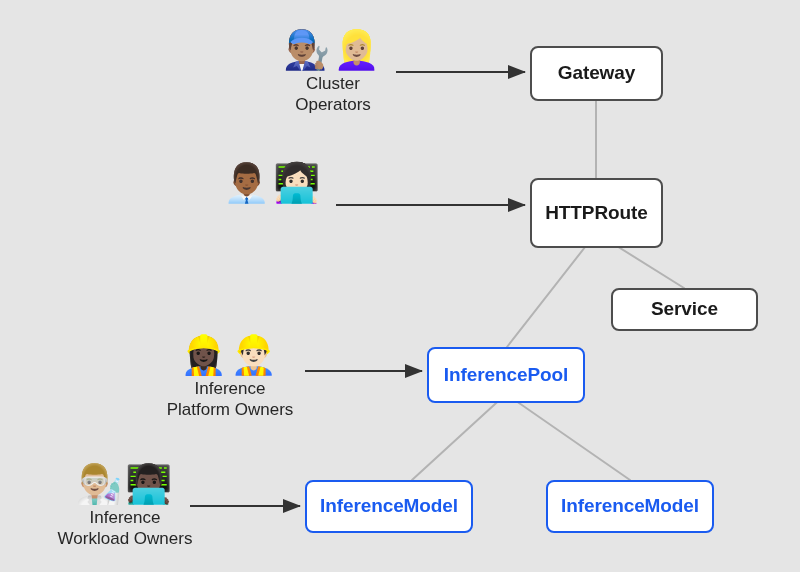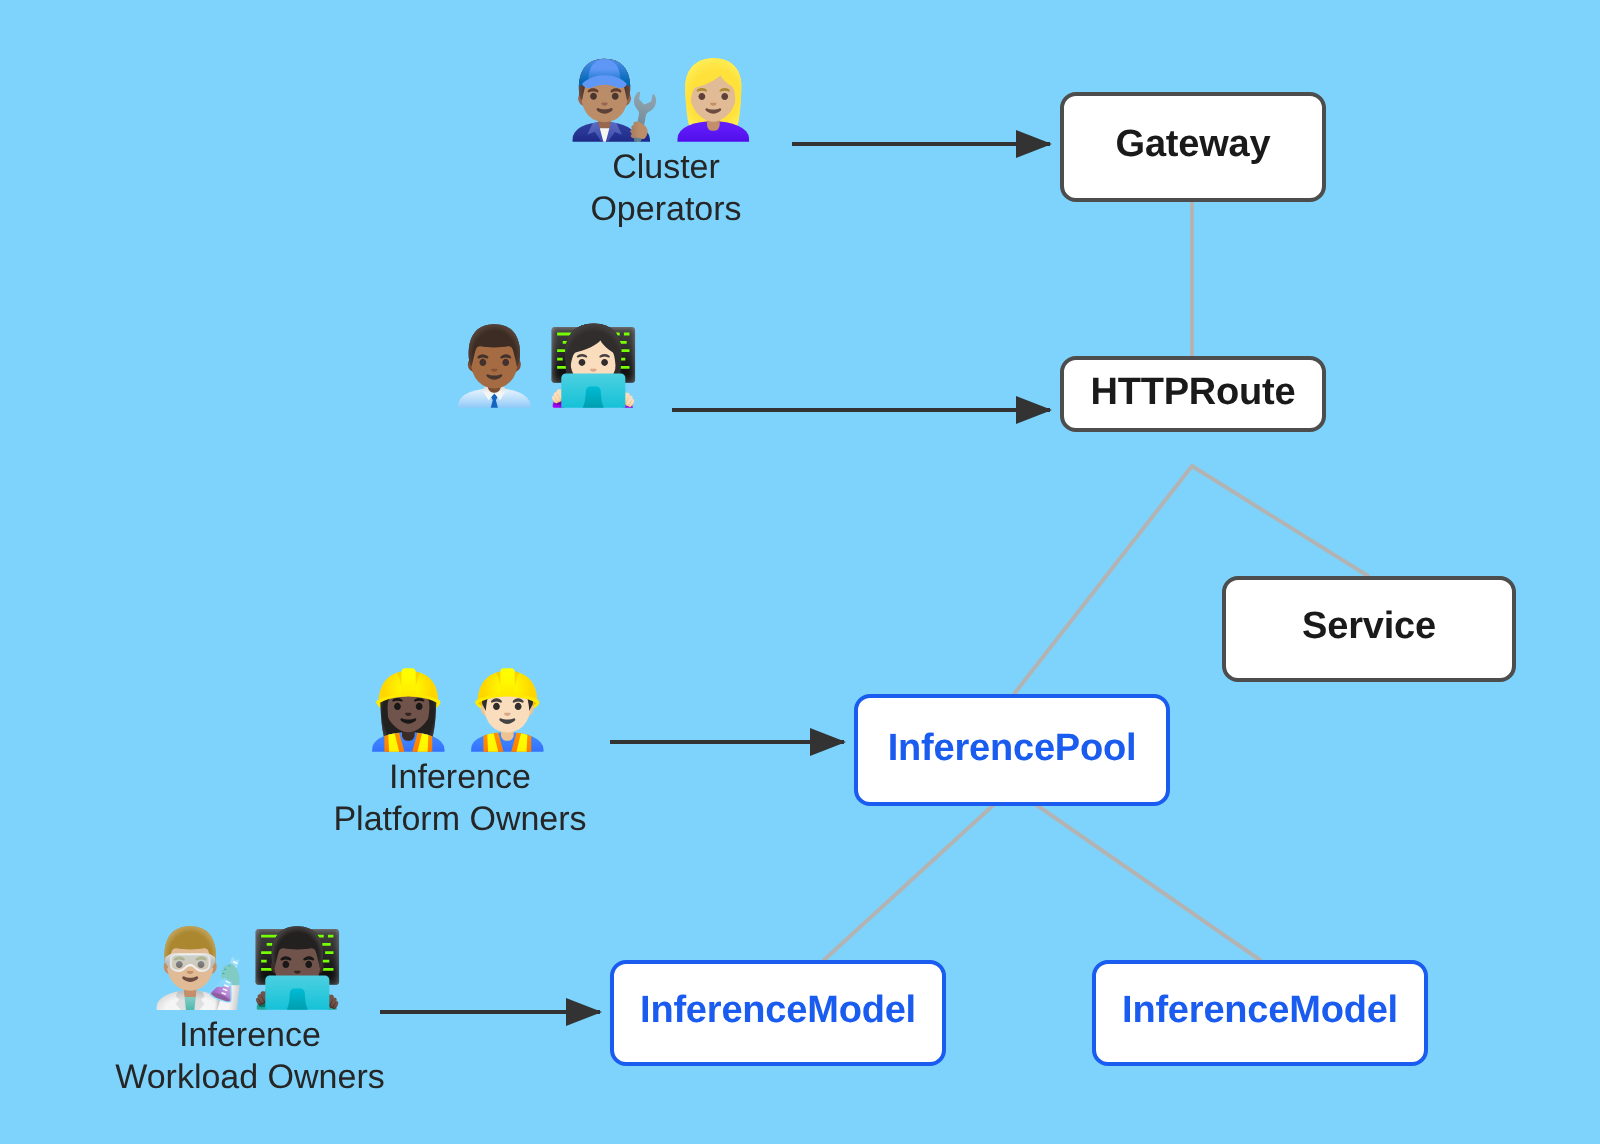--- a/index.html
+++ b/index.html
@@ -8,21 +8,21 @@
     padding: 0;
     background: #ffffff;
   }
   body {
     font-family: "Liberation Sans", "DejaVu Sans", sans-serif;
   }
   #canvas {
     position: relative;
     width: 800px;
     height: 572px;
-    background: #7dd3fc;
+    background: #e5e5e5;
     overflow: hidden;
   }
 
   
   #edges {
     position: absolute;
     left: 0;
     top: 0;
     width: 800px;
     height: 572px;
@@ -111,24 +111,24 @@
         <line x1="336" y1="205" x2="525" y2="205" stroke="#333333" stroke-width="2" marker-end="url(#arrowhead)"></line>
         <line x1="305" y1="371" x2="422" y2="371" stroke="#333333" stroke-width="2" marker-end="url(#arrowhead)"></line>
         <line x1="190" y1="506" x2="300" y2="506" stroke="#333333" stroke-width="2" marker-end="url(#arrowhead)"></line>
       </g>
   </svg>
 
   <div id="nodes-layer">
       <div class="node std" style="left: 530px; top: 46px; width: 133px; height: 55px;">
         <span class="node-label">Gateway</span>
       </div>
-      <div class="node std" style="left: 530px; top: 178px; width: 133px; height: 38px;">
+      <div class="node std" style="left: 530px; top: 178px; width: 133px; height: 70px;">
         <span class="node-label">HTTPRoute</span>
       </div>
-      <div class="node std" style="left: 611px; top: 288px; width: 147px; height: 53px;">
+      <div class="node std" style="left: 611px; top: 288px; width: 147px; height: 43px;">
         <span class="node-label">Service</span>
       </div>
       <div class="node accent" style="left: 427px; top: 347px; width: 158px; height: 56px;">
         <span class="node-label">InferencePool</span>
       </div>
       <div class="node accent" style="left: 305px; top: 480px; width: 168px; height: 53px;">
         <span class="node-label">InferenceModel</span>
       </div>
       <div class="node accent" style="left: 546px; top: 480px; width: 168px; height: 53px;">
         <span class="node-label">InferenceModel</span>

